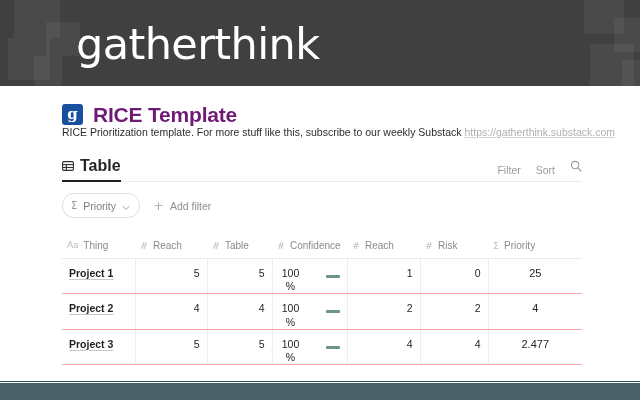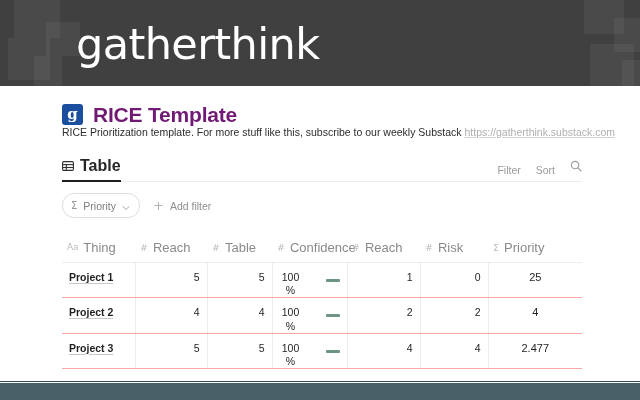--- a/index.html
+++ b/index.html
@@ -227,21 +227,21 @@
     padding-left: 5px;
   }
   .col-icon {
     font-size: 9.5px;
     color: #bdbdbd;
     line-height: 1;
     font-family: "DejaVu Sans", sans-serif;
   }
   .col-icon.aa { font-size: 9px; letter-spacing: -0.2px; }
   .col-name {
-    font-size: 13px;
+    font-size: 10px;
     color: #8a8a8a;
     white-space: nowrap;
   }
 
   .table td {
     border-bottom: 1px solid #fca5a5;
     border-right: 1px solid #ececec;
     height: 35px;
     padding: 0 7px;
     vertical-align: top;

